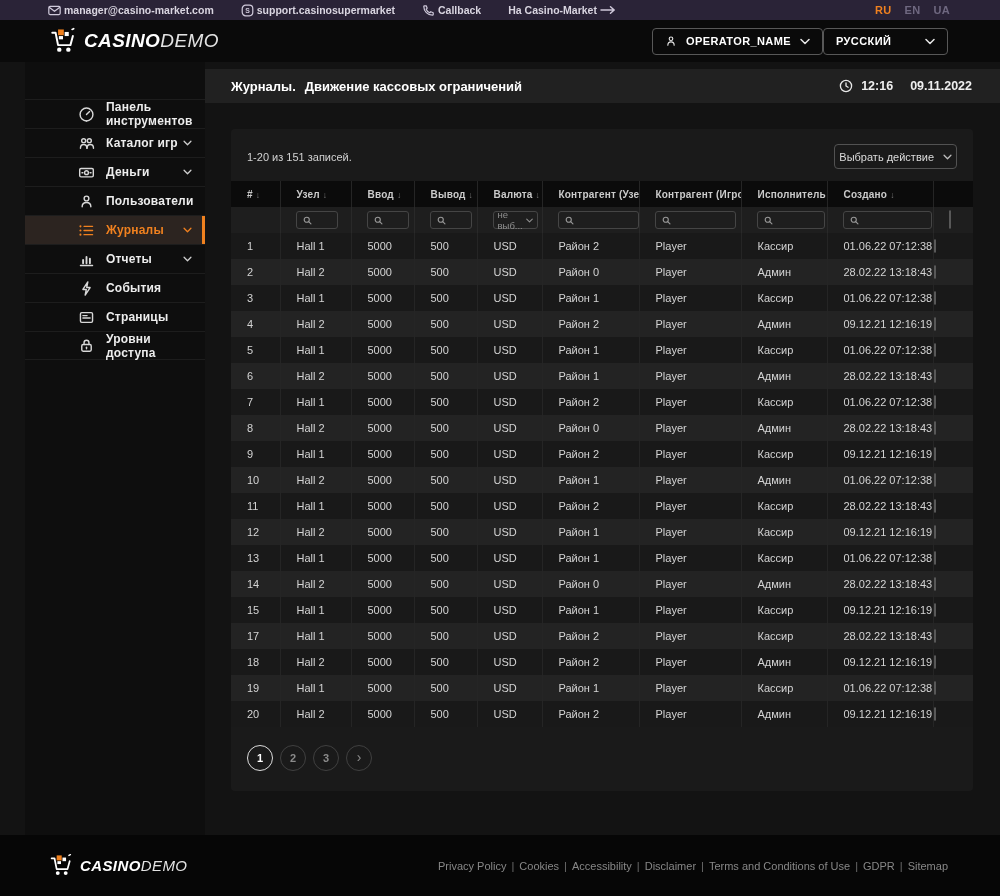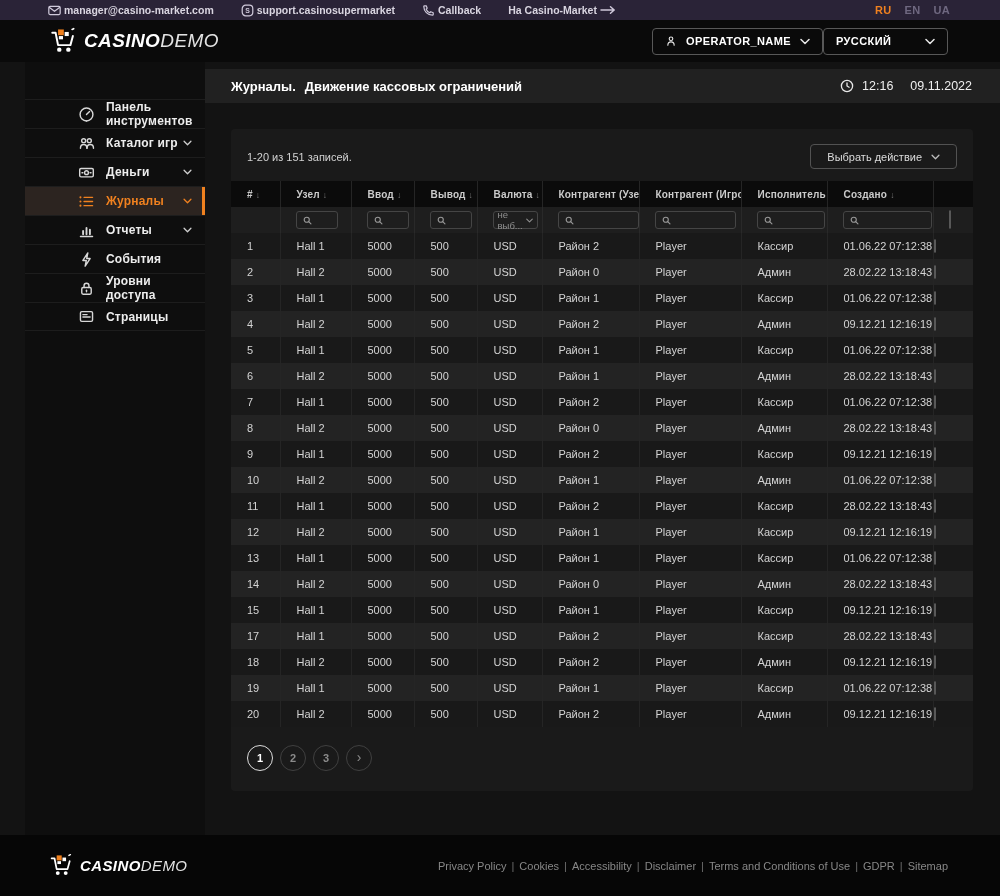--- a/index.html
+++ b/index.html
@@ -47,33 +47,33 @@
   .side-item.active { background:#2c2420; color:#f0811f; }
   .side-item.active .s-ic, .side-item.active .chev { color:#f0811f; }
   .side-item.active::after { content:""; position:absolute; right:0; top:0; bottom:-1px;
     width:3px; background:#f0811f; }
 
   .content { flex:1; background:#131313; display:flex; flex-direction:column; }
   .titlebar { height:34px; background:#212121; display:flex; align-items:center;
     padding:0 53px 0 26px; color:#fff; margin-top:7px; }
   .tb-title { font-size:13px; font-weight:700; }
   .tb-title .sect { margin-right:9px; }
-  .tb-clock { margin-left:auto; display:flex; align-items:flex-start; font-size:12.5px; color:#efefef; }
+  .tb-clock { margin-left:auto; display:flex; align-items:flex-start; font-size:12.5px; color:#efefef;font-weight:bold; }
   .tb-clock .ic { width:14px; height:14px; color:#e8e8e8; margin-right:8px; }
   .tb-date { margin-left:17px; }
 
   
   .panel { margin:26px 52px 0 26px; background:#1a1a1a; border-radius:4px;
     padding-bottom:16px; }
   .panel-head { display:flex; align-items:center; justify-content:space-between;
     padding:15px 16px 12px 16px; }
   .records { font-size:11px; color:#d2d2d2; }
   .action-btn { height:25px; border:1px solid #525252; border-radius:4px; background:transparent;
     color:#dcdcdc; font-size:11px; display:flex; align-items:center; gap:9px;
-    padding:0 16px; cursor:pointer; }
+    padding:0 4px; cursor:pointer; }
   .action-btn .chev { width:9px; height:6px; color:#bdbdbd; }
 
   table { width:100%; border-collapse:collapse; table-layout:fixed; }
   thead tr.cols { background:#0b0b0b; height:26px; }
   thead tr.cols th { text-align:left; padding-left:16px; font-size:10px; font-weight:700;
     color:#cbcbcb; letter-spacing:.2px; white-space:nowrap; overflow:hidden; }
   th .arrow { color:#7e7e7e; font-size:8.5px; margin-left:3px; font-weight:400; }
   tr.filters { background:#1e1e1e; height:26px; }
   td, th { border-right:1px solid rgba(255,255,255,0.05); }
   td:last-child, th:last-child { border-right:none; }
@@ -235,20 +235,29 @@
             <path d="M4.2 9.2 h1 M12.8 9.2 h1"></path>
           </svg>
         </span>
         <span class="s-lbl">Деньги</span>
         <span class="ic chev">
           <svg viewBox="0 0 10 7">
             <path d="M1 1.5 L5 5.5 L9 1.5"></path>
           </svg>
         </span>
       </div>
+      <div class="side-item">
+        <span class="ic s-ic">
+          <svg viewBox="0 0 18 18">
+            <circle cx="9" cy="5.8" r="2.5"></circle>
+            <path d="M4.4 14.6 c0-3 2-4.6 4.6-4.6 s4.6 1.6 4.6 4.6"></path>
+          </svg>
+        </span>
+        <span class="s-lbl">Пользователи</span>
+      </div>
       <div class="side-item active">
         <span class="ic s-ic">
           <svg viewBox="0 0 18 18">
             <path d="M6.4 4.6 h9 M6.4 9 h9 M6.4 13.4 h9"></path>
             <path d="M2.6 4.6 h.01 M2.6 9 h.01 M2.6 13.4 h.01" stroke-width="2.2"></path>
           </svg>
         </span>
         <span class="s-lbl">Журналы</span>
         <span class="ic chev">
           <svg viewBox="0 0 10 7">
@@ -274,35 +283,35 @@
         <span class="ic s-ic">
           <svg viewBox="0 0 18 18">
             <path d="M10.4 2 L5.2 10 h3.6 L7.6 16 L12.8 8 h-3.6 Z"></path>
           </svg>
         </span>
         <span class="s-lbl">События</span>
       </div>
       <div class="side-item">
         <span class="ic s-ic">
           <svg viewBox="0 0 18 18">
+            <rect x="2.6" y="3.8" width="12.8" height="10.4" rx="1.4"></rect>
+            <path d="M5.2 7 h4.4 M5.2 9.6 h7.6"></path>
+          </svg>
+        </span>
+        <span class="s-lbl">Страницы</span>
+      </div>
+      <div class="side-item">
+        <span class="ic s-ic">
+          <svg viewBox="0 0 18 18">
             <rect x="4" y="8" width="10" height="7" rx="1.4"></rect>
             <path d="M6.4 8 V6 a2.6 2.6 0 0 1 5.2 0 v2"></path>
             <path d="M9 10.8 v1.6"></path>
           </svg>
         </span>
         <span class="s-lbl">Уровни доступа</span>
-      </div>
-      <div class="side-item">
-        <span class="ic s-ic">
-          <svg viewBox="0 0 18 18">
-            <rect x="2.6" y="3.8" width="12.8" height="10.4" rx="1.4"></rect>
-            <path d="M5.2 7 h4.4 M5.2 9.6 h7.6"></path>
-          </svg>
-        </span>
-        <span class="s-lbl">Страницы</span>
       </div>
     </div>
 
   <div class="content">
     <div class="titlebar">
       <span class="tb-title">
         <span class="sect">Журналы.</span><span>Движение кассовых ограничений</span>
       </span>
       <span class="tb-clock">
         <span class="ic">

